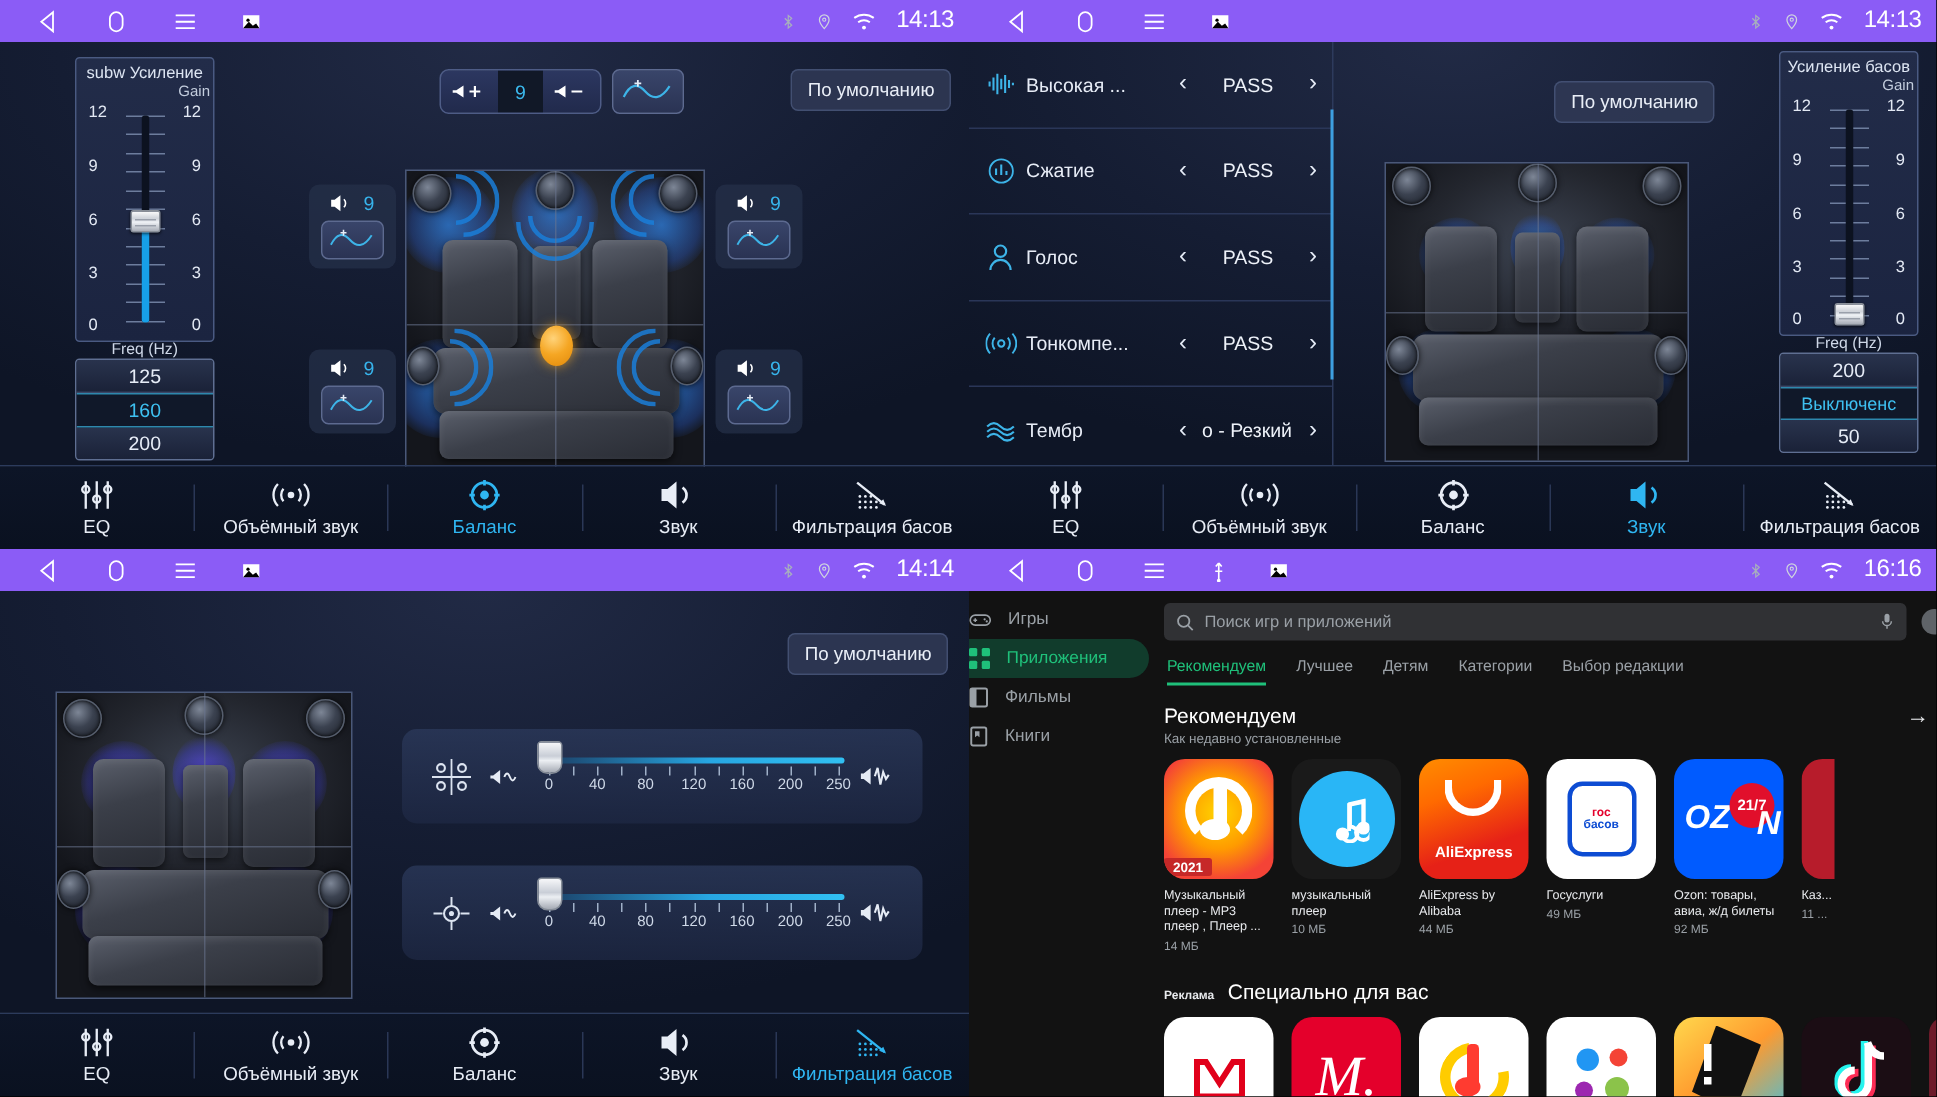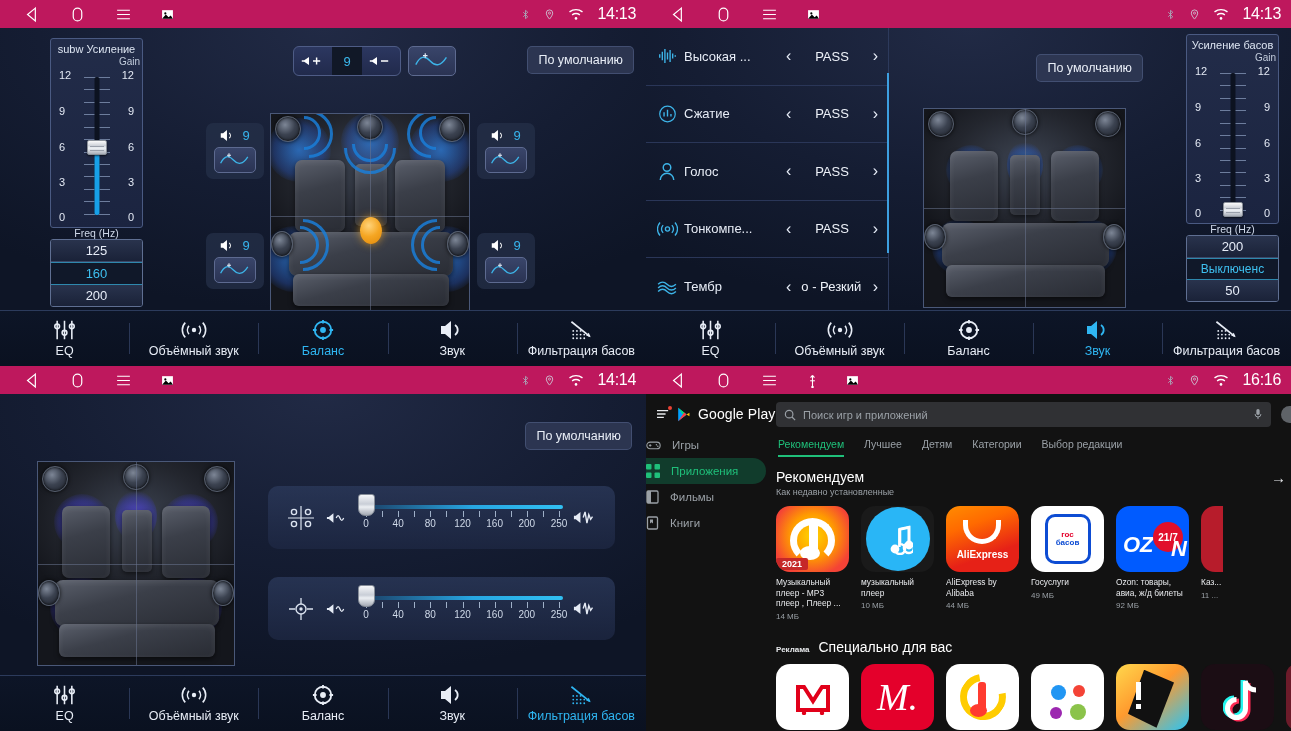--- a/index.html
+++ b/index.html
@@ -12,21 +12,21 @@
   .grid {
     width: 1291px; height: 731px;
     display: grid;
     grid-template-columns: 646px 645px;
     grid-template-rows: 366px 365px;
   }
   .panel { position: relative; overflow: hidden; }
 
   
   .statusbar {
-    height: 28px; background: #be185d; display: flex; align-items: center;
+    height: 28px; background: #8b5cf6; display: flex; align-items: center;
     padding: 0 8px; position: relative;
   }
   .sb-left { display: flex; align-items: center; gap: 28px; padding-left: 16px; }
   .sb-right { position: absolute; right: 10px; top: 0; height: 28px;
               display: flex; align-items: center; gap: 13px; }
   .sb-time { color: #fff; font-size: 16px; letter-spacing: -0.3px; }
   .ic { display: inline-block; }
   svg { display: block; }
 
   
@@ -223,21 +223,21 @@
   .gp-avatar { width:17px; height:17px; border-radius:50%; background:#5f6368; }
   .gp-tabs { display:flex; gap:20px; margin-top:11px; padding-left:2px; }
   .gp-tab { color:#9aa0a6; font-size:10.5px; padding-bottom:5px; }
   .gp-tab.active { color:#1fc07a; border-bottom:2px solid #1fc07a; }
   .gp-sechead { margin-top:12px; display:flex; align-items:flex-start; }
   .gp-sectitle { color:#fff; font-size:14px; }
   .gp-secsub { color:#9aa0a6; font-size:9px; margin-top:2px; }
   .gp-arrow { margin-left:auto; color:#e8eaed; font-size:15px; padding-right:22px; }
   .gp-apps { display:flex; gap:12px; margin-top:9px; }
   .app { width:73px; flex:0 0 73px; }
-  .app-ic { width:73px; height:66px; border-radius:14px; overflow:hidden; position:relative; }
+  .app-ic { width:73px; height:80px; border-radius:14px; overflow:hidden; position:relative; }
   .app-name { color:#e8eaed; font-size:8.4px; line-height:1.26; margin-top:5px; }
   .app-size { color:#9aa0a6; font-size:8px; margin-top:3px; }
   .ad-head { display:flex; align-items:baseline; gap:9px; margin-top:18px; }
   .ad-tag { color:#e8eaed; font-size:8px; font-weight:bold; }
   .ad-title { color:#fff; font-size:14px; }
   .gp-apps2 { display:flex; gap:12px; margin-top:9px; }
 </style>
 </head>
 <body>
 
@@ -1048,37 +1048,20 @@
               <circle cx="12" cy="16" r="2" fill="#fff"></circle>
             </svg>
           </span>
         <span class="sb-time">16:16</span>
       </div>
     </div>
 
     <div class="gp">
 
       <div class="gp-side">
-        <div class="gp-brand">
-          <span style="position:relative;">
-            <svg width="14" height="12" viewBox="0 0 16 14">
-                <path d="M1 3h13M1 7h10M1 11h8" stroke="#e8eaed" stroke-width="1.5"></path>
-              </svg>
-            <span style="position:absolute;right:-2px;top:-2px;width:4px;height:4px;border-radius:50%;background:#ea4335;"></span>
-          </span>
-          <span>
-            <svg width="14" height="15" viewBox="0 0 16 18">
-                <path d="M1 1 L11 9 L1 17 Z" fill="#00a0ff"></path>
-                <path d="M1 1 L11 9 L8.2 11.4 Z" fill="#00e676"></path>
-                <path d="M1 17 L11 9 L8.2 6.6 Z" fill="#ff3a44"></path>
-                <path d="M11 9 L14.5 7 L14.5 11 Z" fill="#ffc400"></path>
-              </svg>
-          </span>
-          <span class="gp-brandtext">Google Play</span>
-        </div>
         <div class="gp-navitem">
           <span>
               <svg width="15" height="12" viewBox="0 0 18 13">
                 <rect x="1" y="3" width="16" height="8" rx="4" fill="none" stroke="#9aa0a6" stroke-width="1.3"></rect>
                 <path d="M5 5.5v3M3.5 7h3" stroke="#9aa0a6" stroke-width="1.2"></path>
                 <circle cx="12.5" cy="6.3" r="0.9" fill="#9aa0a6"></circle>
                 <circle cx="14.2" cy="8" r="0.9" fill="#9aa0a6"></circle>
               </svg>
             </span>
           <span>Игры</span>

